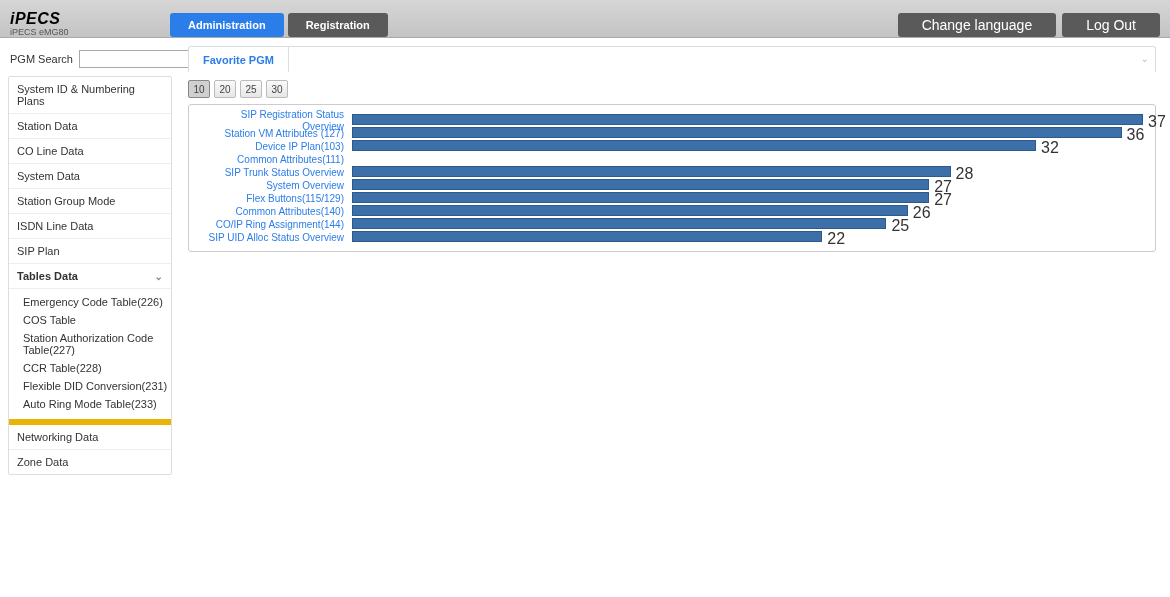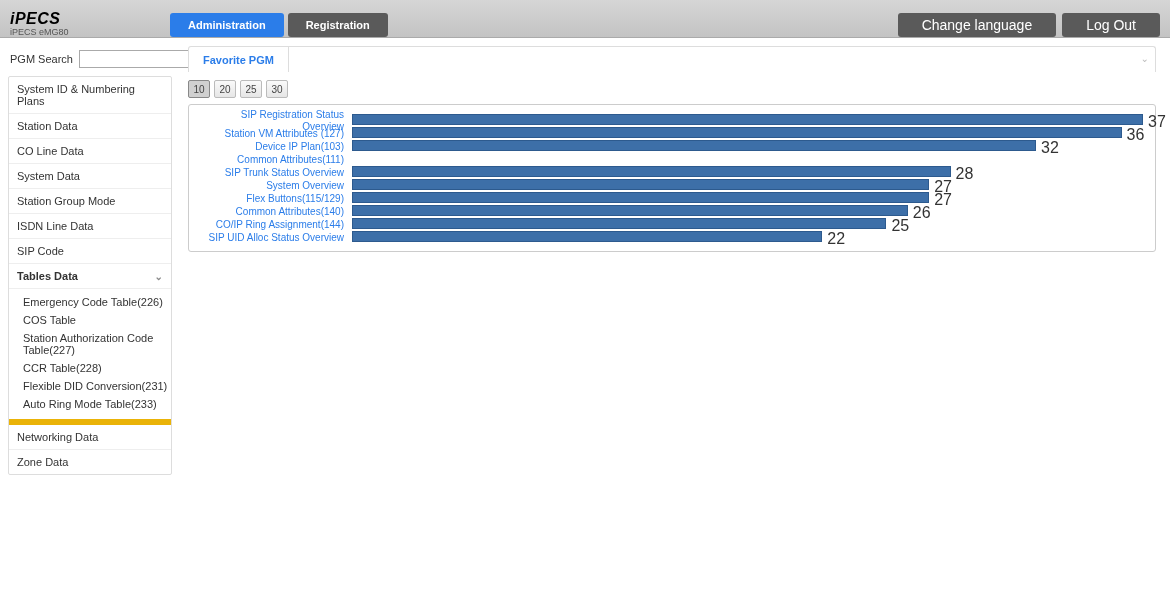--- a/index.html
+++ b/index.html
@@ -81,21 +81,21 @@
       <div class="side-item">
           <span>System Data</span>
         </div>
       <div class="side-item">
           <span>Station Group Mode</span>
         </div>
       <div class="side-item">
           <span>ISDN Line Data</span>
         </div>
       <div class="side-item">
-          <span>SIP Code</span>
+          <span>SIP Plan</span>
         </div>
       <div class="side-item expanded">
         <span>Tables Data</span>
         <span class="chev">⌄</span>
       </div>
       <div class="sub-list">
         <div class="sub-item">Emergency Code Table(226)</div>
         <div class="sub-item">COS Table</div>
         <div class="sub-item">Station Authorization Code Table(227)</div>
         <div class="sub-item">CCR Table(228)</div>

